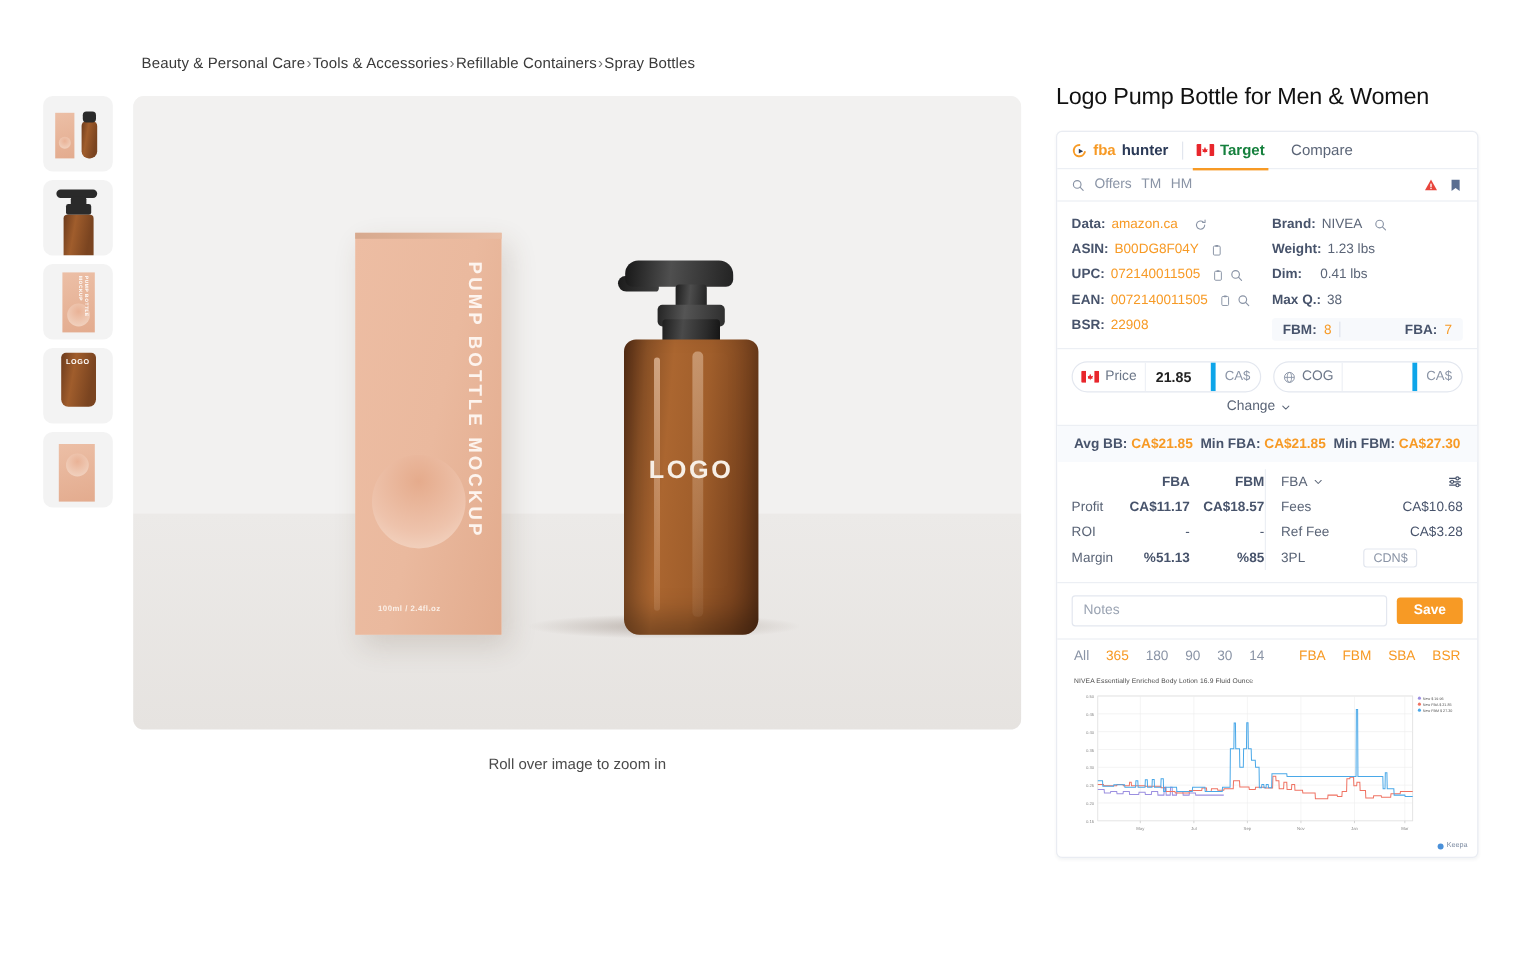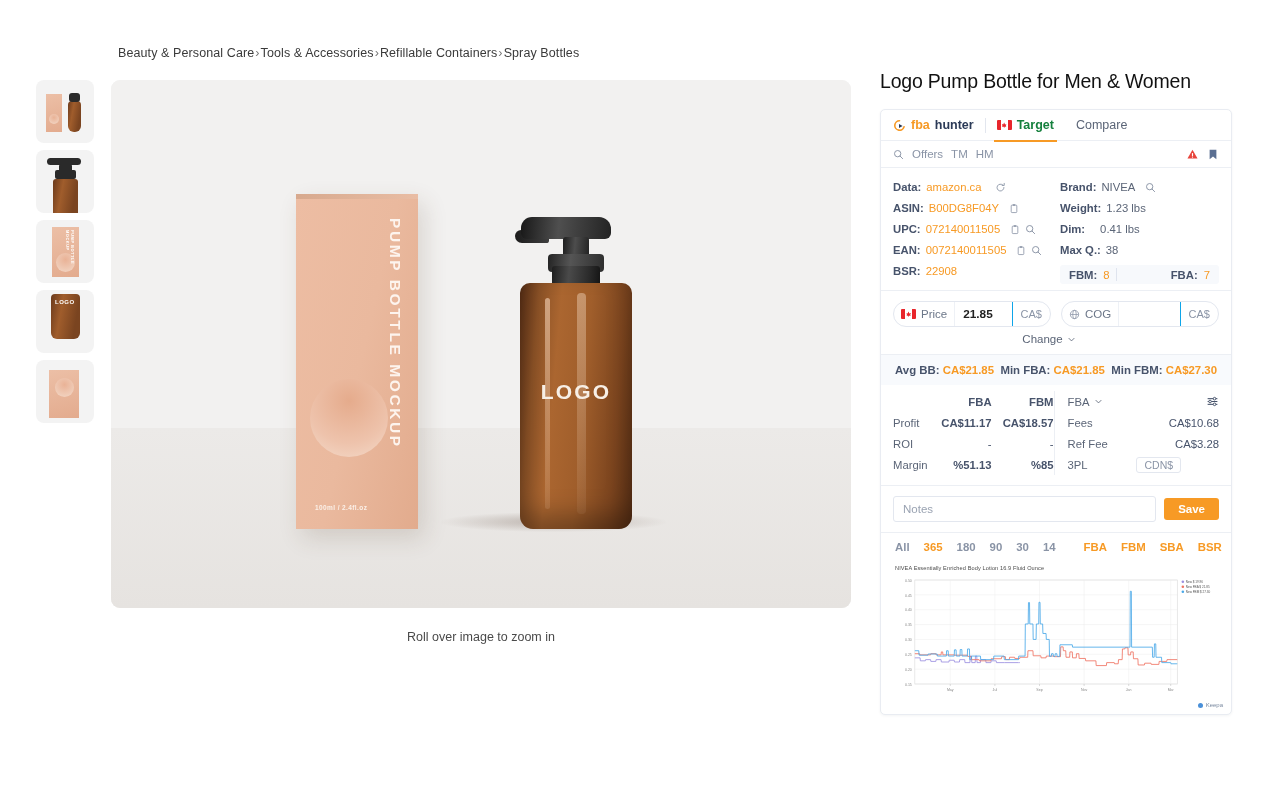--- a/index.html
+++ b/index.html
@@ -224,21 +224,21 @@
   .inputbox .pre {
     display: flex; align-items: center; gap: 5px;
     padding: 0 7px; height: 100%; font-size: 11.5px; color: #6c7789;
     border-right: 1px solid #eef1f6;
   }
   .inputbox .val {
     flex: 1; padding: 0 8px; font-size: 11.8px; color: #222; font-weight: 600;
   }
   .inputbox .suf {
     padding: 0 8px; font-size: 11px; color: #8a94a6;
-    border-left: 1px solid #0ea5e9; height: 100%; display: flex; align-items: center;
+    border-left: 4px solid #0ea5e9; height: 100%; display: flex; align-items: center;
   }
   .change-row {
     display: flex; justify-content: center; padding: 6px 14px 9px 0;
     font-size: 11.5px; color: #5b6577; cursor: pointer; gap: 4px; align-items: center;
   }
   .divider { height: 1px; background: #eceff4; margin: 0 0 0 0; }
 
   
   .bbrow {
     display: flex; align-items: center; justify-content: space-between;
@@ -272,21 +272,21 @@
     font-size: 11.5px; color: #9aa3b2;
   }
   .save-btn {
     background: #F79A25; color: #fff; font-size: 11.5px; font-weight: 700;
     border-radius: 3px; padding: 5px 14px; cursor: pointer;
   }
 
   
   .filters {
     display: flex; padding: 8px 14px 6px 14px;
-    border-top: 1px solid #eceff4; font-size: 11.4px; gap: 14px; font-weight: bold;
+    border-top: 1px solid #eceff4; font-size: 11.4px; gap: 14px;
   }
   .filters .f { color: #F79A25; cursor: pointer; }
   .filters .f.off { color: #8a94a6; }
   .filters .spacer { flex: 1; }
 
   
   .chartwrap { padding: 4px 8px 6px 8px; position: relative; }
   .chart-title { font-size: 5.6px; color: #4a4a4a; margin: 2px 0 3px 6px; letter-spacing: .1px; }
   .chart-area { position: relative; width: 100%; height: 126px; }
   .keepa {

